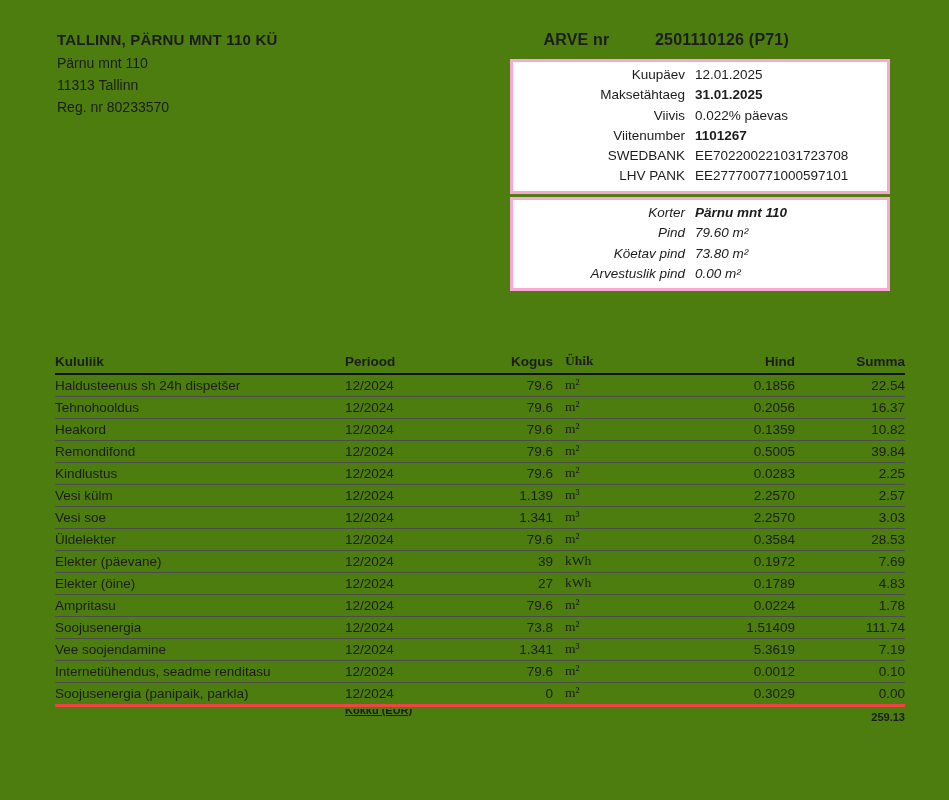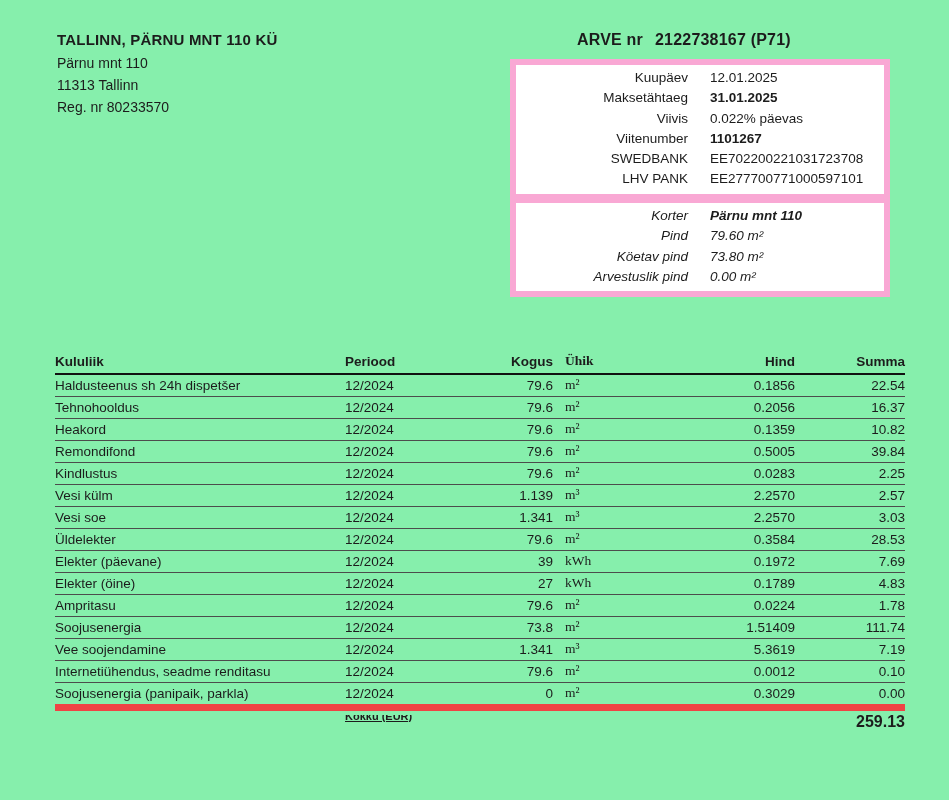--- a/index.html
+++ b/index.html
@@ -6,21 +6,21 @@
   html, body { background: #fff; }
   body {
     font-family: "Liberation Sans", "DejaVu Sans", sans-serif;
     color: #1c1c1c;
     -webkit-font-smoothing: antialiased;
   }
   .page {
     position: relative;
     width: 949px;
     height: 800px;
-    background: #86efac;
+    background: #4d7c0f;
     overflow: hidden;
   }
 
   
   .sender {
     position: absolute;
     left: 57px;
     top: 28px;
     font-size: 14px;
     line-height: 22px;
@@ -39,49 +39,49 @@
     top: 31px;
     width: 380px;
     display: flex;
     align-items: baseline;
     font-size: 16px;
     font-weight: 700;
     letter-spacing: 0.2px;
   }
   .invoice-title .title-label {
     width: 133px;
-    text-align: right;
+    text-align: center;
   }
   .invoice-title .title-value {
     margin-left: 12px;
   }
 
   
   .info-box {
     position: absolute;
     left: 510px;
     width: 380px;
-    border: 6px solid #f9a8d4;
+    border: 3px solid #f9a8d4;
     padding: 3px 0 4px 0;
     background: #fff;
   }
   .box-details { top: 59px; }
   .box-apartment { top: 197px; font-style: italic; }
   .kv-row {
     display: flex;
     font-size: 13.5px;
     line-height: 20.3px;
   }
   .kv-label {
     width: 172px;
     text-align: right;
     flex: 0 0 auto;
   }
   .kv-value {
-    margin-left: 22px;
+    margin-left: 10px;
     flex: 1 1 auto;
     white-space: nowrap;
   }
   .bold { font-weight: 700; }
 
   
   .charges {
     position: absolute;
     left: 55px;
     top: 330px;
@@ -104,21 +104,21 @@
     padding: 0 0 4px 0;
     white-space: nowrap;
   }
   .charges thead tr { border-bottom: 2px solid #111; }
   .charges td {
     padding: 2px 0 3px 0;
     white-space: nowrap;
     overflow: hidden;
   }
   .charges tbody tr { border-bottom: 1px solid #4c4c4c; }
-  .charges tbody tr:last-child { border-bottom: 7px solid #ef4444; }
+  .charges tbody tr:last-child { border-bottom: 3px solid #ef4444; }
 
   .charges th:nth-child(3), .charges td:nth-child(3),
   .charges th:nth-child(5), .charges td:nth-child(5),
   .charges th:nth-child(6), .charges td:nth-child(6) { text-align: right; }
   .charges th:nth-child(4), .charges td:nth-child(4) {
     text-align: left;
     padding-left: 12px;
     font-family: Liberation Serif, serif;
   }
 
@@ -131,38 +131,38 @@
   }
   .total-label-clip > span {
     display: block;
     margin-top: -5px;
     font-weight: 700;
     font-size: 11px;
     text-decoration: underline;
   }
   .total-value {
     font-weight: 700;
-    font-size: 16px;
+    font-size: 11px;
   }
 </style>
 </head>
 <body>
 
 <div class="page">
 
   <div class="sender">
     <div class="sender-name">TALLINN, PÄRNU MNT 110 KÜ</div>
     <div>Pärnu mnt 110</div>
     <div>11313 Tallinn</div>
     <div>Reg. nr 80233570</div>
   </div>
 
   <div class="invoice-title">
     <span class="title-label">ARVE nr</span>
-    <span class="title-value">2122738167 (P71)</span>
+    <span class="title-value">2501110126 (P71)</span>
   </div>
 
   <div class="info-box box-details">
 
       <div class="kv-row">
         <span class="kv-label">Kuupäev</span>
         <span class="kv-value boldable">12.01.2025</span>
       </div>
 
       <div class="kv-row">

